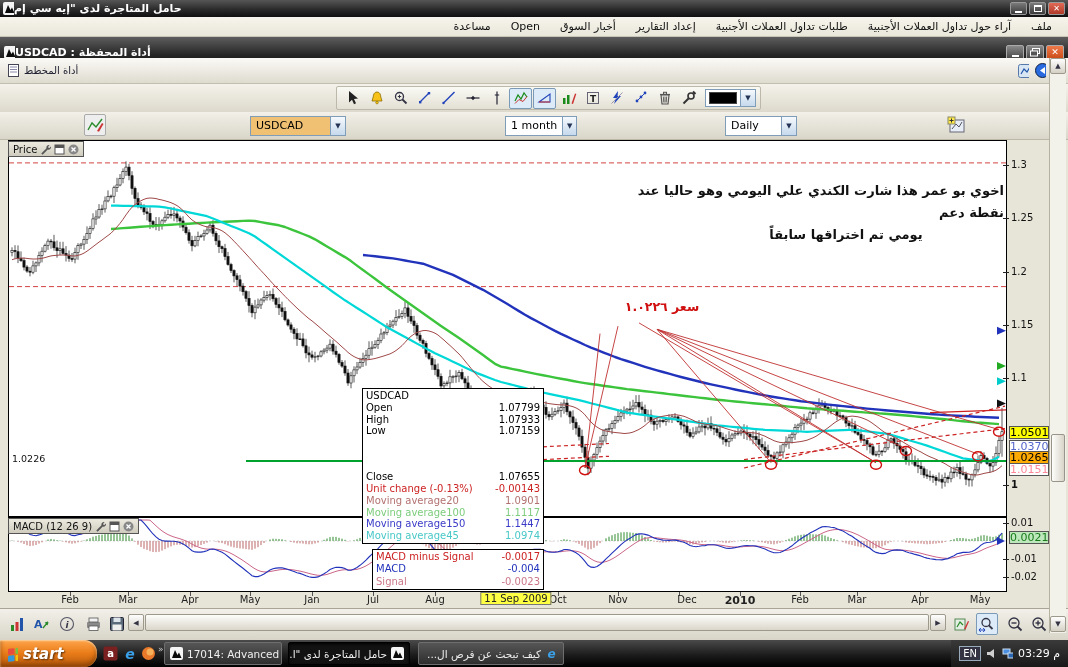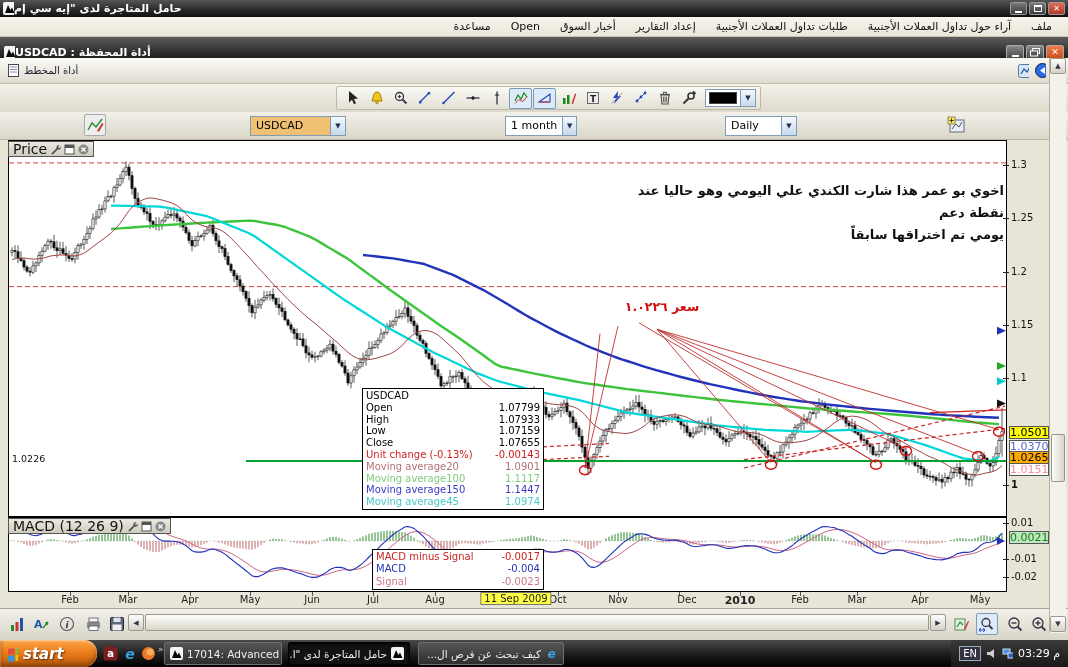--- a/index.html
+++ b/index.html
@@ -26,35 +26,35 @@
 .ti.pressed{background:#dcebf7;border:1px solid #7a9ab8}
 #colorpick{display:flex;align-items:center;border:1px solid #7f9db9;background:#fff;height:18px;margin-left:4px}
 #colorswatch{width:28px;height:12px;margin:0 3px;border:1px solid #444}
 .dropbtn{width:15px;height:100%;background:linear-gradient(#f5f9fd,#c6d9ec);border-left:1px solid #7f9db9;display:flex;align-items:center;justify-content:center;font-size:7px;color:#235}
 #combobar{left:0;top:112px;width:1068px;height:28px;background:linear-gradient(#f2f0e8,#d9d6c9);border-bottom:1px solid #bcb8a8}
 .combo{position:absolute;top:4px;height:20px;border:1px solid #7f9db9;background:#fff;display:flex;align-items:stretch;font-size:11px}
 .combo .val{padding:2px 5px;flex:1;white-space:nowrap}
 
 #chartwrap{left:8px;top:140px;width:999px;height:377px;background:#fff;border:1px solid #000;overflow:hidden;cursor:crosshair}
 #macdwrap{left:8px;top:517px;width:999px;height:75px;background:#fff;border:1px solid #000;overflow:hidden}
-.panelhdr{position:absolute;height:16px;display:flex;align-items:center;gap:3px;padding:0 4px;background:linear-gradient(#eceadf,#cfccbf);border:1px solid #555;font-size:14px;color:#111;z-index:6}
+.panelhdr{position:absolute;height:16px;display:flex;align-items:center;gap:3px;padding:0 4px;background:linear-gradient(#eceadf,#cfccbf);border:1px solid #555;font-size:10px;color:#111;z-index:6}
 .phicon{width:11px;height:11px;display:flex;align-items:center;justify-content:center}
 .ytick{position:absolute;left:1011px;width:36px;font-size:10px;color:#111}
 .ydash{position:absolute;left:1003px;width:6px;height:1px;background:#222}
 .ptag{position:absolute;left:1009px;width:40px;height:13px;font-size:11px;text-align:center;border:1px solid #555;line-height:12px;z-index:4}
 #xaxis{left:8px;top:592px;width:999px;height:16px}
 .xl{position:absolute;top:2px;font-size:10px;color:#222;transform:translateX(-50%);white-space:nowrap}
 .xtick{position:absolute;top:0;width:1px;height:4px;background:#555}
 .xl.hl{background:#ffff44;border:1px solid #777;padding:0 3px;top:0;font-size:10px;z-index:3}
 #tooltip{left:362px;top:388px;width:182px;background:#fff;border:1px solid #000;font-size:10px;padding:1px 3px;z-index:8}
 #tooltip .row{display:flex;justify-content:space-between;line-height:11.8px}
 #macdtip{left:372px;top:549px;width:172px;background:#fff;border:1px solid #000;font-size:10px;padding:1px 3px;z-index:8}
 #macdtip .row{display:flex;justify-content:space-between;line-height:12.3px}
 #annBlack{left:618px;top:180px;width:386px;direction:rtl;text-align:right;font-size:13px;font-weight:700;line-height:22px;color:#111;z-index:5}
-#annBlack .l2{padding-left:70px;text-align:right}
+#annBlack .l2{padding-left:70px;text-align:center}
 #annRed{left:538px;top:297px;width:208px;direction:rtl;text-align:right;font-size:12.5px;font-weight:700;line-height:19px;color:#d01010;z-index:5}
 #annRed .l2{text-align:center;padding-left:40px}
 #supportlabel{left:10px;top:453px;background:#fff;font-size:9.5px;color:#111;padding:0 2px;z-index:5}
 
 #bottombar{left:0;top:608px;width:1068px;height:32px;background:linear-gradient(#f2f0e9,#d8d5c8);border-top:1px solid #a9a596}
 .bi{position:absolute;top:4px;width:22px;height:22px;display:flex;align-items:center;justify-content:center;border:1px solid transparent;border-radius:2px;cursor:pointer}
 .bi.pressed{background:#dcebf7;border:1px solid #7a9ab8}
 .sbtn{position:absolute;width:16px;height:17px;background:linear-gradient(#fefefe,#d5d1c6);border:1px solid #9d9a8c;display:flex;align-items:center;justify-content:center;font-size:7px;color:#334;border-radius:2px}
 #hthumb{position:absolute;height:17px;background:linear-gradient(#fdfdfb,#dad6ca);border:1px solid #9d9a8c;border-radius:2px}
 #vscroll{left:1049px;top:58px;width:17px;height:575px;background:#f2f1ea;border-left:1px solid #b5b2a2}
@@ -1031,21 +1031,21 @@
         <span>1.07799</span>
       </div>
       <div class="row" style="color: rgb(0, 0, 0);">
         <span>High</span>
         <span>1.07933</span>
       </div>
       <div class="row" style="color: rgb(0, 0, 0);">
         <span>Low</span>
         <span>1.07159</span>
       </div>
-      <div class="row" style="color: rgb(0, 0, 0);">
+      <div class="row" style="color: rgb(0, 0, 0); margin-top: 34px;">
         <span>Close</span>
         <span>1.07655</span>
       </div>
       <div class="row" style="color: rgb(204, 34, 34);">
         <span>Unit change (-0.13%)</span>
         <span>-0.00143</span>
       </div>
       <div class="row" style="color: rgb(179, 112, 112);">
         <span>Moving average20</span>
         <span>1.0901</span>
@@ -1420,21 +1420,21 @@
   <div id="xaxis" class="abs">
       <span class="xtick" style="left: 62px;"></span>
       <span class="xl" style="left: 62px;">Feb</span>
       <span class="xtick" style="left: 120px;"></span>
       <span class="xl" style="left: 120px;">Mar</span>
       <span class="xtick" style="left: 182px;"></span>
       <span class="xl" style="left: 182px;">Apr</span>
       <span class="xtick" style="left: 242px;"></span>
       <span class="xl" style="left: 242px;">May</span>
       <span class="xtick" style="left: 304px;"></span>
-      <span class="xl" style="left: 304px;">Jun</span>
+      <span class="xl" style="left: 304px;">Jan</span>
       <span class="xtick" style="left: 365px;"></span>
       <span class="xl" style="left: 365px;">Jul</span>
       <span class="xtick" style="left: 427px;"></span>
       <span class="xl" style="left: 427px;">Aug</span>
       <span class="xtick" style="left: 508px;"></span>
       <span class="xl hl" style="left: 508px;">11 Sep 2009</span>
       <span class="xtick" style="left: 550px;"></span>
       <span class="xl" style="left: 550px;">Oct</span>
       <span class="xtick" style="left: 610px;"></span>
       <span class="xl" style="left: 610px;">Nov</span>

